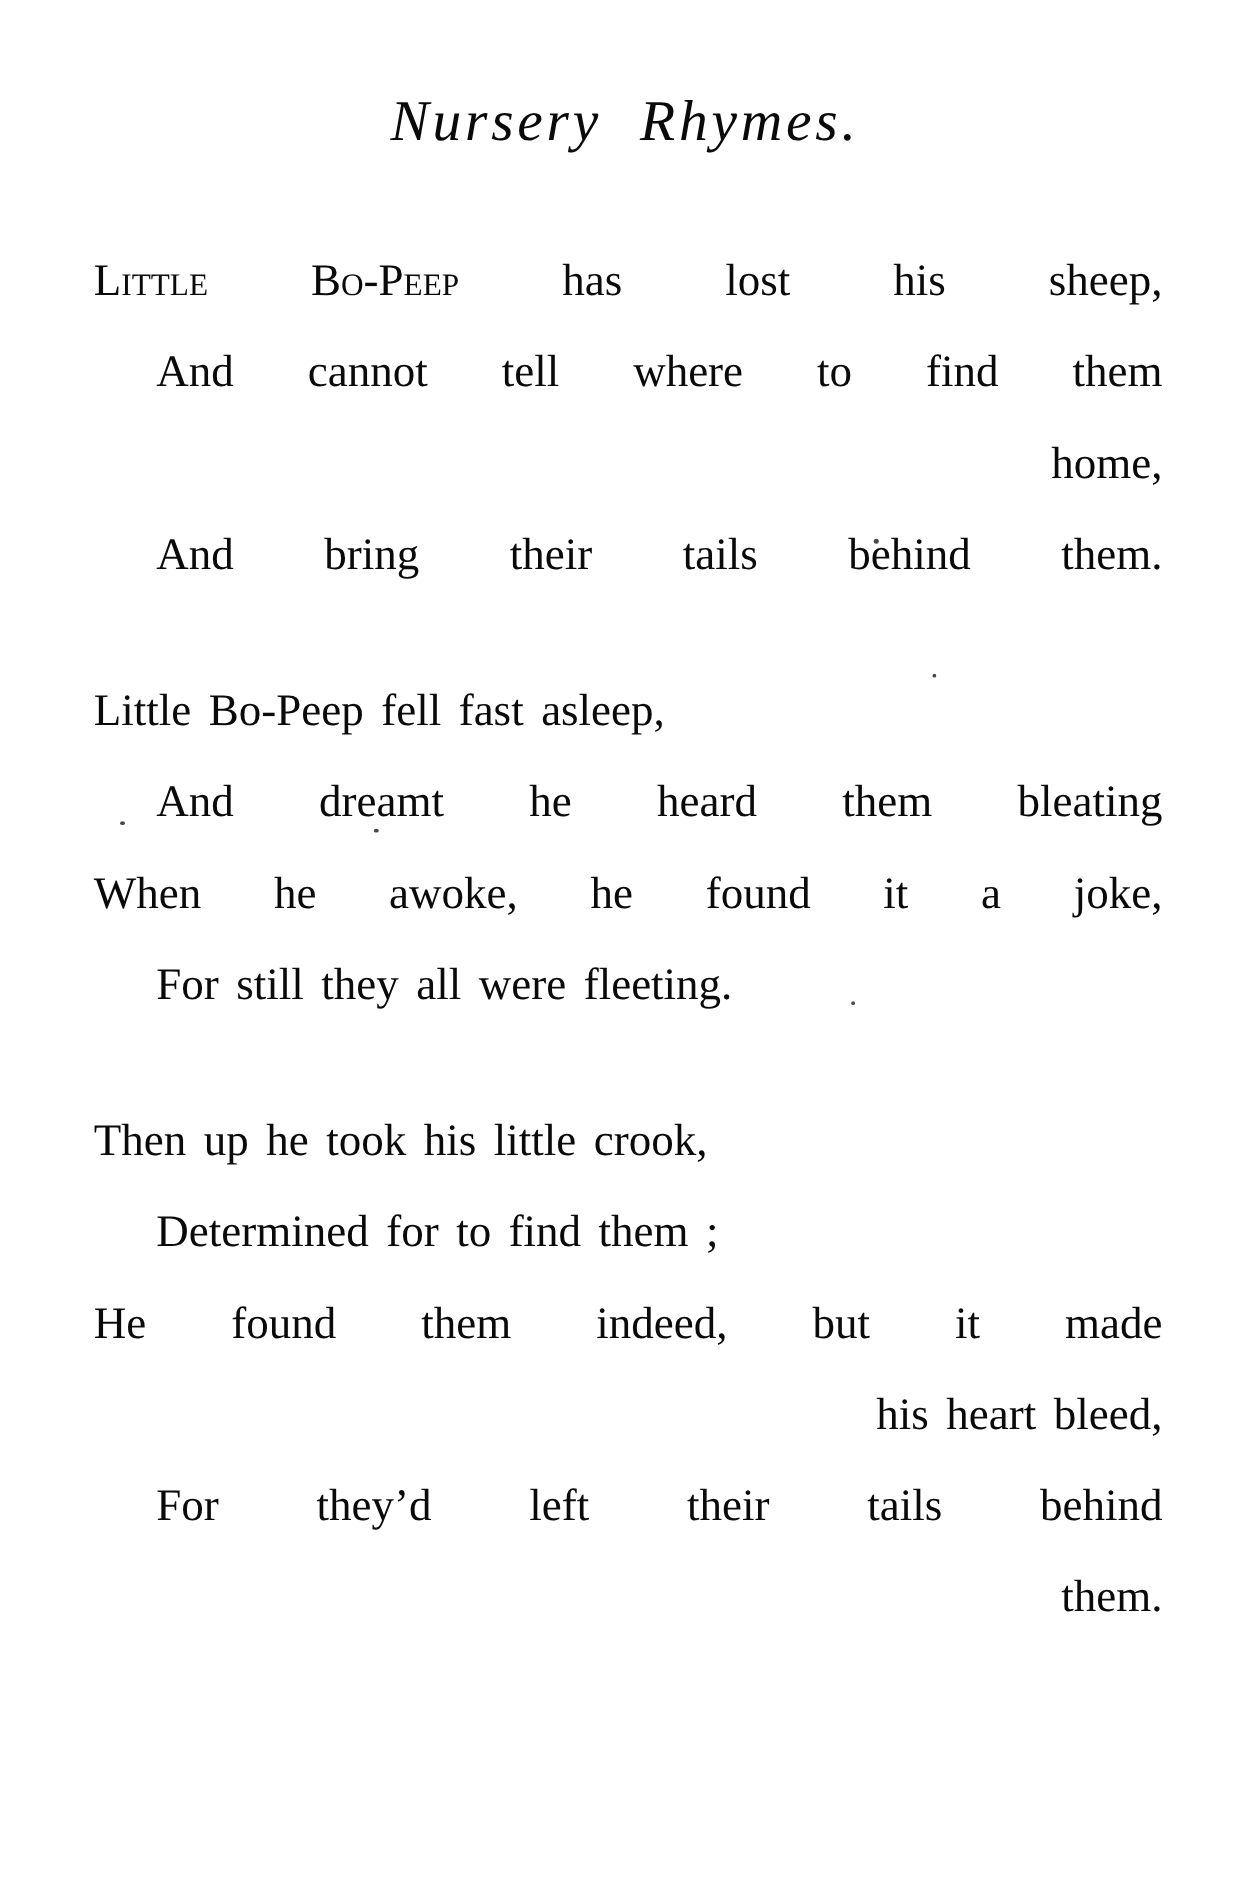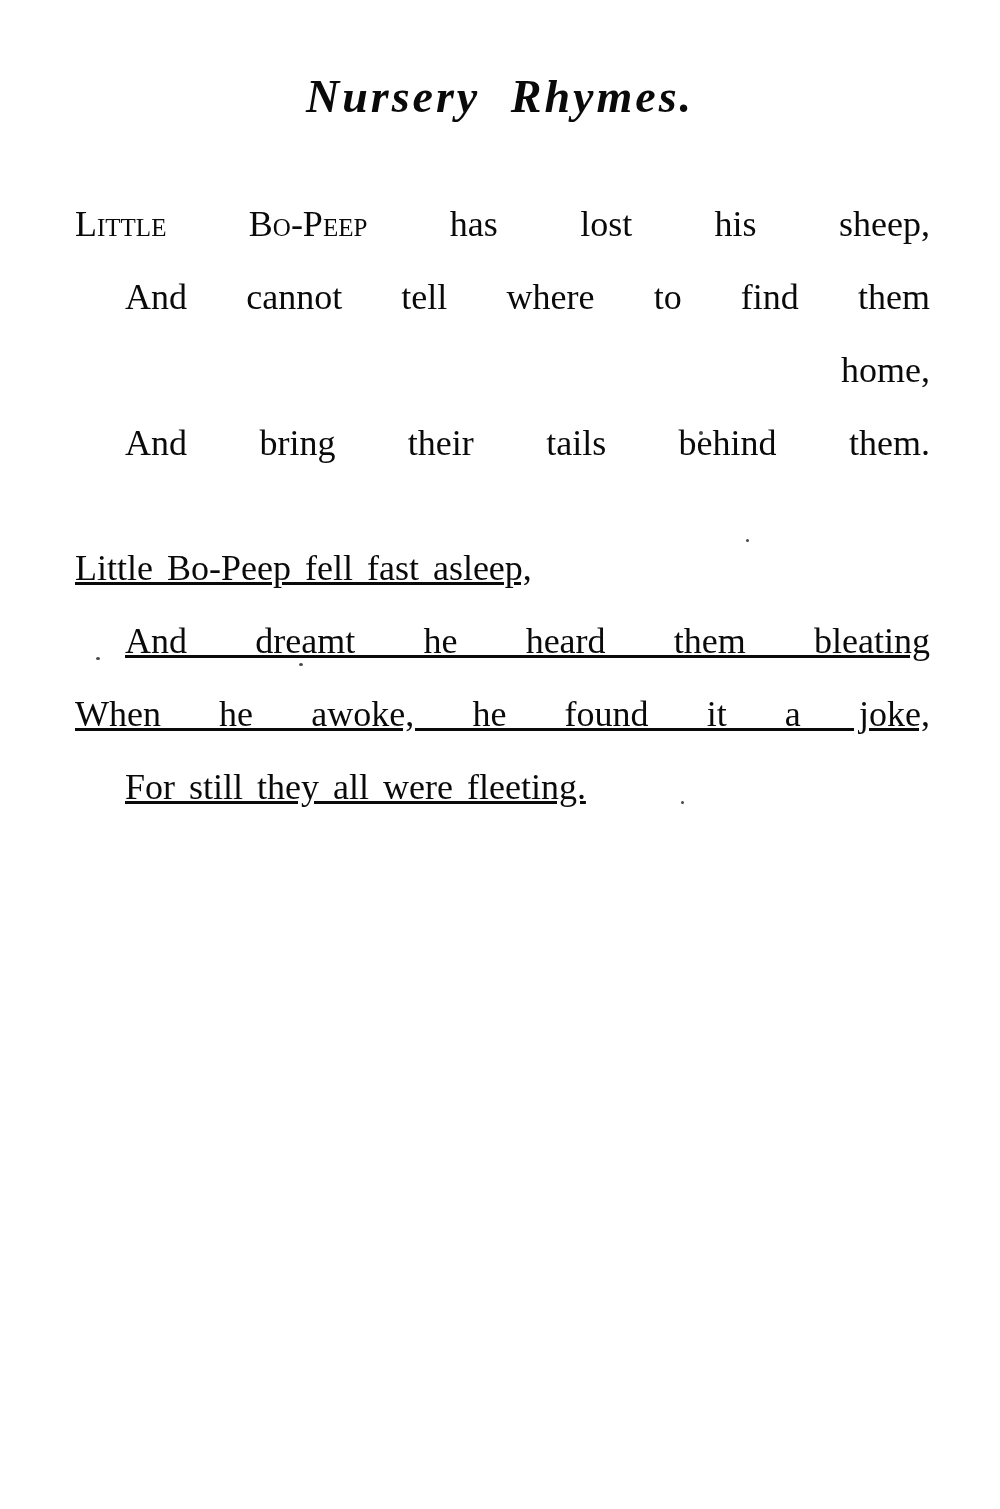--- a/index.html
+++ b/index.html
@@ -14,34 +14,33 @@
     background: #ffffff;
     color: #0a0a0a;
     font-family: "Liberation Serif", "DejaVu Serif", serif;
     overflow: hidden;
   }
   .title {
     margin: 0;
     padding-top: 70px;
     text-align: center;
     font-style: italic;
-    font-weight: bold;
+    font-weight: normal;
     font-size: 46px;
     line-height: 54px;
     letter-spacing: 3px;
     word-spacing: 16px;
   }
   .poem {
     margin: 64px 70px 0 75px; 
     font-size: 36px;
     word-spacing: 5px;
   }
   .stanza + .stanza {
     margin-top: 52px;
-    text-decoration: underline;
   }
   .line {
     height: 73px;
     line-height: 73px;
     white-space: nowrap;
   }
   
   .j {
     white-space: normal;
     text-align: justify;
@@ -80,20 +79,28 @@
       <div class="line in1 j">And bring their tails behind them.</div>
     </div>
 
     <div class="stanza">
       <div class="line">Little Bo-Peep fell fast asleep,</div>
       <div class="line in1 j">And dreamt he heard them bleating</div>
       <div class="line j">When he awoke, he found it a joke,</div>
       <div class="line in1">For still they all were fleeting.</div>
     </div>
 
+    <div class="stanza">
+      <div class="line">Then up he took his little crook,</div>
+      <div class="line in1">Determined for to find them ;</div>
+      <div class="line j">He found them indeed, but it made</div>
+      <div class="line in2">his heart bleed,</div>
+      <div class="line in1 j">For they’d left their tails behind</div>
+      <div class="line in2">them.</div>
+    </div>
 
   </div>
 
   <div class="speck sp1"></div>
   <div class="speck sp2"></div>
   <div class="speck sp3"></div>
   <div class="speck sp4"></div>
   <div class="speck sp5"></div>
 
 </div>

